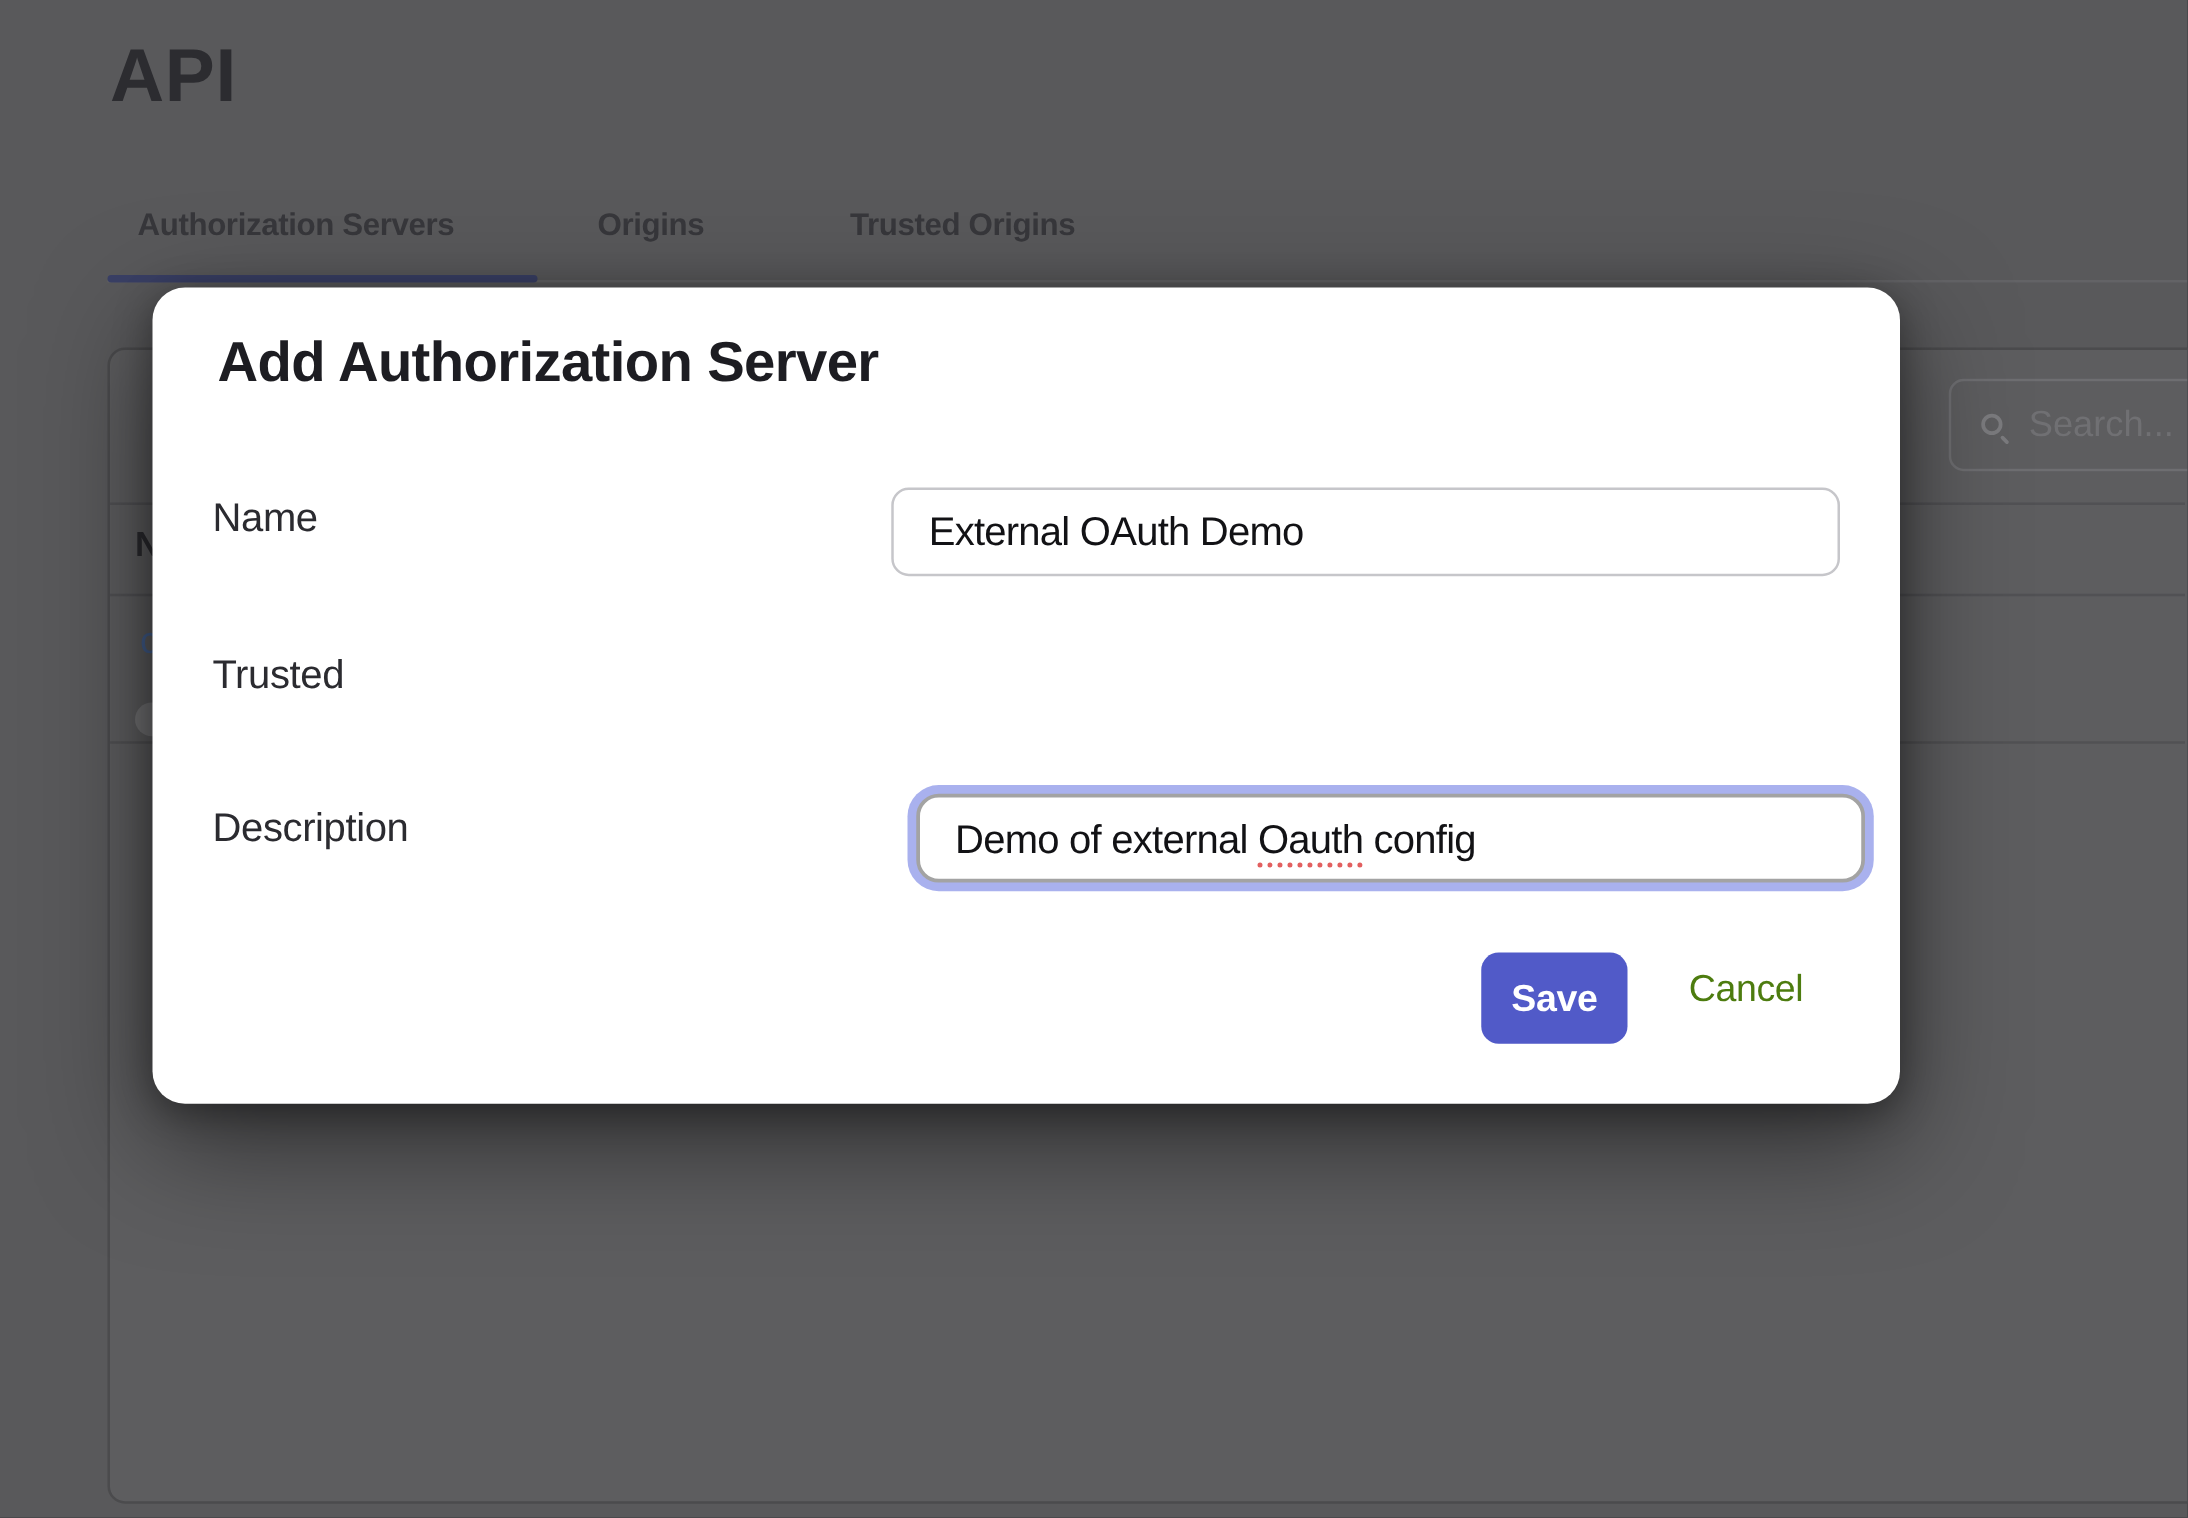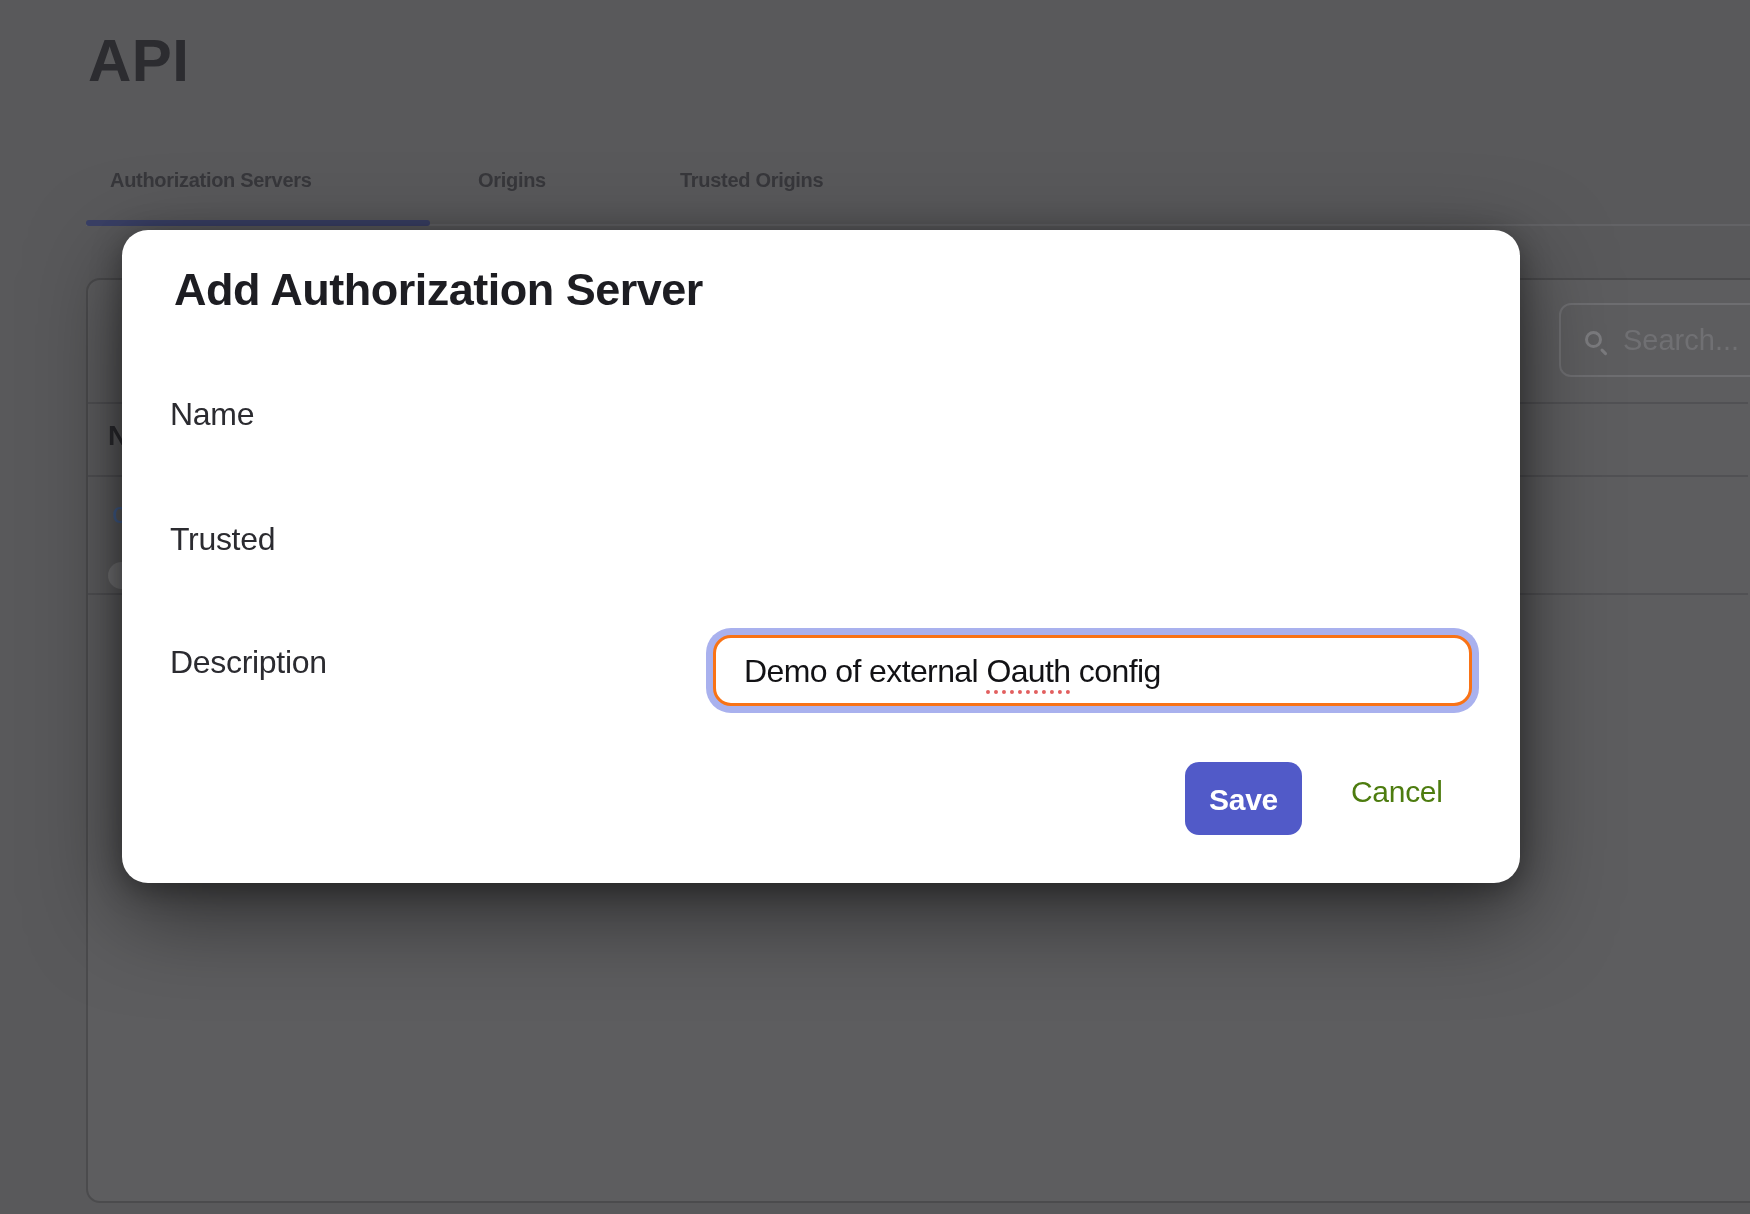--- a/index.html
+++ b/index.html
@@ -9,21 +9,21 @@
     font-family:"Liberation Sans","DejaVu Sans",sans-serif;
     -webkit-font-smoothing:antialiased;
   }
   .abs{position:absolute;}
 
   
   .page-title{
     left:88px;top:26px;font-size:60px;font-weight:700;color:#2c2c30;letter-spacing:.5px;
   }
   .tab{
-    top:164px;font-size:20px;font-weight:700;color:#37373b;letter-spacing:-.3px;line-height:32px;
+    top:164px;font-size:25px;font-weight:700;color:#37373b;letter-spacing:-.3px;line-height:32px;
   }
   .tab-line-grey{left:86px;top:224px;width:1664px;height:2px;background:#636366;}
   .tab-underline{left:86px;top:220px;width:344px;height:6px;border-radius:3px;background:#3a4066;}
 
   .card{
     left:86px;top:278px;width:1690px;height:925px;
     background:#5d5d5f;border:2px solid #4b4b4d;border-radius:14px;box-sizing:border-box;
   }
   .table-line{left:88px;height:2px;background:#515154;}
   .col-header{left:108px;top:420px;font-size:28px;font-weight:700;color:#2b2b2f;}
@@ -55,22 +55,23 @@
   .field-label{
     left:48px;font-size:32px;color:#2b2b30;line-height:36px;letter-spacing:-.3px;
   }
   .input{
     left:591px;width:759px;height:71px;box-sizing:border-box;background:#fff;
     border:2px solid #c6c6ca;border-radius:14px;
     font-size:32px;color:#121215;letter-spacing:-.6px;
     line-height:67px;padding:0 0 0 28px;white-space:nowrap;overflow:hidden;
   }
   .input.focused{
-    border:3px solid #f97316;border-radius:18px;line-height:66px;
+    border:3px solid #a3a3a3;border-radius:18px;line-height:66px;
     box-shadow:0 0 0 7px #a9b1ee;
+    margin-left:20px;
   }
   .misspell{
     text-decoration:underline;text-decoration-style:dotted;
     text-decoration-color:#e25f5f;text-decoration-thickness:4px;text-underline-offset:8px;
   }
   .save-btn{
     left:1063px;top:532px;width:117px;height:73px;border-radius:14px;background:#515ac8;border:none;
     color:#ffffff;font-size:30px;font-weight:700;text-align:center;line-height:73px;
     font-family:Liberation Sans, sans-serif;letter-spacing:-.3px;cursor:pointer;
   }
@@ -105,20 +106,23 @@
   <div class="abs search-box">
     <span class="search-icon"></span>
     <span class="search-placeholder">Search...</span>
   </div>
 
   <div class="abs modal">
 
     <div class="abs modal-title">Add Authorization Server</div>
 
     <div class="abs field-label" style="top:166px">Name</div>
+    <div class="abs input" style="top:160px">
+      <span>External OAuth Demo</span>
+    </div>
 
     <div class="abs field-label" style="top:291px">Trusted</div>
 
     <div class="abs field-label" style="top:414px">Description</div>
     <div class="abs input focused" style="top:405px">
       <span><span>Demo of external </span><span class="misspell">Oauth</span><span> config</span></span>
     </div>
 
     <button class="abs save-btn">Save</button>
     <div class="abs cancel-btn">Cancel</div>

